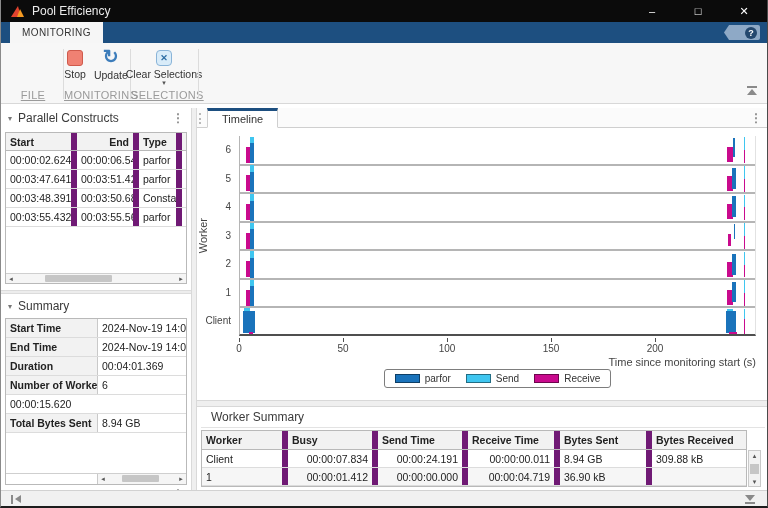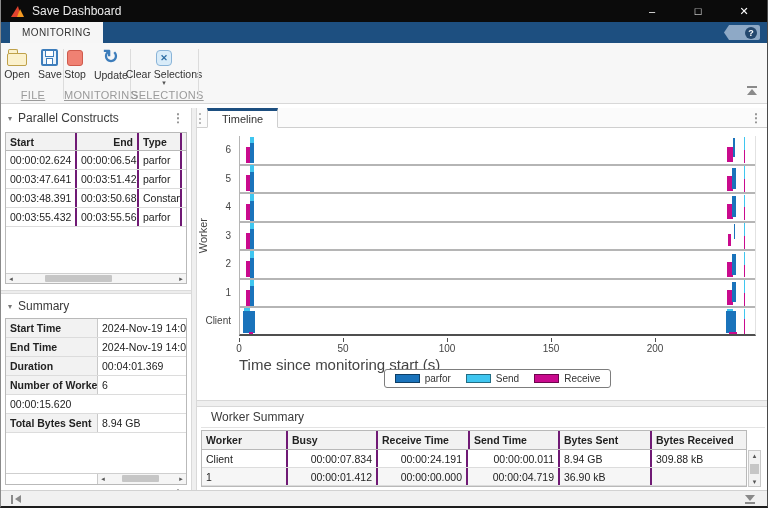--- a/index.html
+++ b/index.html
@@ -50,21 +50,21 @@
   
   .main{position:absolute;left:0;top:108px;width:768px;height:382px;background:#fff;}
   .lpanel{position:absolute;left:0;top:0;width:190px;height:382px;background:#fff;}
   .phead{position:absolute;left:0;display:flex;align-items:center;gap:6px;padding-left:7px;font-size:12px;color:#3a3a3a;height:20px;width:100%;}
   .tri{font-size:8px;color:#777;}
   .pmenu{position:absolute;right:7px;top:3px;color:#888;font-size:12px;font-weight:bold;line-height:14px;}
 
   .tbl{position:absolute;background:#fff;border:1px solid #b9b9b9;display:flex;flex-direction:column;font-size:10.5px;color:#222;}
   .thead{display:flex;background:#f2f2f2;border-bottom:1px solid #b9b9b9;font-weight:bold;flex-shrink:0;}
   .trow{display:flex;border-bottom:1px solid #dcdcdc;background:#fff;height:19px;flex-shrink:0;}
-  .tc{padding:2.5px 4px;border-right:2px solid #701a75;overflow:hidden;white-space:nowrap;flex-shrink:0;}
+  .tc{padding:2.5px 4px;border-right:6px solid #701a75;overflow:hidden;white-space:nowrap;flex-shrink:0;}
   .pc-c0{width:71px;text-align:right;}
   .pc-c1{width:62px;text-align:right;}
   .pc-c2{width:43px;}
   .pc-c3{flex:1;border-right:none;padding:2.5px 0;}
   .ha-left{text-align:left;}
   .sum-l{width:92px;font-weight:bold;background:#f2f2f2;border-right:1px solid #c9c9c9;}
   .sum-v{flex:1;border-right:none;}
 
   .hscroll{height:10px;border-top:1px solid #cfcfcf;background:#f5f5f5;display:flex;align-items:center;margin-top:auto;flex-shrink:0;}
   .harrow{width:10px;font-size:7px;color:#555;text-align:center;line-height:10px;}
@@ -88,21 +88,21 @@
   .plot{position:absolute;left:42px;top:8px;width:517px;height:200px;border-left:1px solid #b5b5b5;border-bottom:2px solid #4f4f4f;border-right:1px solid #e2e2e2;background:#fff;overflow:hidden;}
   .gridline{position:absolute;left:0;width:100%;height:2px;background:#b5b5b5;}
   .bar{position:absolute;}
   .yticks{position:absolute;left:4px;top:8px;width:34px;height:200px;}
   .ytick{position:absolute;right:4px;width:34px;text-align:right;font-size:10px;color:#444;}
   .ylab-wrap{position:absolute;left:0px;top:8px;height:200px;display:flex;align-items:center;}
   .ylab{writing-mode:vertical-rl;transform:rotate(180deg);font-size:11px;color:#444;}
   .xticks{position:absolute;left:42px;top:210px;width:517px;height:18px;}
   .xtick{position:absolute;top:0;width:1px;height:4px;background:#4f4f4f;}
   .xticklab{position:absolute;top:5px;width:30px;text-align:center;font-size:10px;color:#444;}
-  .xlabel{position:absolute;left:42px;top:228px;width:517px;text-align:left;font-size:15px;color:#444;}
+  .xlabel{position:absolute;left:42px;top:228px;width:517px;text-align:right;font-size:11px;color:#444;}
   .legend-row{position:absolute;left:42px;top:241px;width:517px;display:flex;justify-content:center;}
   .legend-box{display:inline-flex;align-items:center;gap:15px;border:1px solid #7d7d7d;border-radius:3px;background:#fff;padding:3px 10px;}
   .legitem{display:flex;align-items:center;gap:5px;}
   .legswatch{width:25px;height:9px;border:1px solid rgba(0,0,0,0.45);}
   .leglab{font-size:10px;color:#333;}
 
   .ws-split{position:absolute;left:0;top:292px;width:572px;height:7px;background:#efefef;border-top:1px solid #d8d8d8;border-bottom:1px solid #d8d8d8;}
   .ws-head{position:absolute;left:4px;top:299px;width:564px;height:21px;display:flex;align-items:center;gap:6px;padding-left:10px;font-size:12px;color:#3a3a3a;border-bottom:1px solid #e3e3e3;}
   .ws-tbl{left:4px;top:322px;width:546px;}
   .ws-row{height:18px;}
@@ -128,47 +128,37 @@
   .icon-collapse-bottom::before{content:"";position:absolute;left:0;top:0;border-left:5px solid transparent;border-right:5px solid transparent;border-top:6px solid #8a8a8a;}
   .icon-collapse-bottom::after{content:"";position:absolute;left:0;bottom:0;width:10px;height:2px;background:#8a8a8a;}
 </style>
 </head>
 <body>
 
 <div class="win">
 
   <div class="titlebar">
     <span class="logo"></span>
-    <span class="title">Save Dashboard</span>
+    <span class="title">Pool Efficiency</span>
     <div class="wc">
       <span>–</span>
       <span>□</span>
       <span>✕</span>
     </div>
   </div>
 
   <div class="tabstrip">
     <div class="ribbon-tab">MONITORING</div>
     <div class="help-pill">
       <span class="help-circle">?</span>
     </div>
   </div>
 
   <div class="toolbar">
     <div class="tb-group" style="left:2px;width:60px;">
-      <div class="tb-btns">
-        <div class="tb-btn">
-          <span class="icon-folder"></span>
-          <span class="tb-lab">Open</span>
-        </div>
-        <div class="tb-btn">
-          <span class="icon-save"></span>
-          <span class="tb-lab">Save</span>
-        </div>
-      </div>
       <div class="tb-grouplab">FILE</div>
     </div>
     <div class="tb-sep" style="left:62px;"></div>
 
     <div class="tb-group" style="left:63px;width:64px;">
       <div class="tb-btns">
         <div class="tb-btn">
           <span class="icon-stop"></span>
           <span class="tb-lab">Stop</span>
         </div>
@@ -408,22 +398,22 @@
 
       <div class="ws-head">
         <span>Worker Summary</span>
 
       </div>
 
       <div class="tbl ws-tbl">
         <div class="thead" style="height:19px;">
             <div class="tc ws-hc ws-c0">Worker</div>
             <div class="tc ws-hc ws-c1">Busy</div>
+            <div class="tc ws-hc ws-c2">Send Time</div>
             <div class="tc ws-hc ws-c3">Receive Time</div>
-            <div class="tc ws-hc ws-c2">Send Time</div>
             <div class="tc ws-hc ws-c4">Bytes Sent</div>
             <div class="tc ws-hc ws-c5">Bytes Received</div>
           </div>
         <div>
             <div class="trow ws-row">
               <div class="tc ws-c0">Client</div>
               <div class="tc ws-c1">00:00:07.834</div>
               <div class="tc ws-c2">00:00:24.191</div>
               <div class="tc ws-c3">00:00:00.011</div>
               <div class="tc ws-c4">8.94 GB</div>

